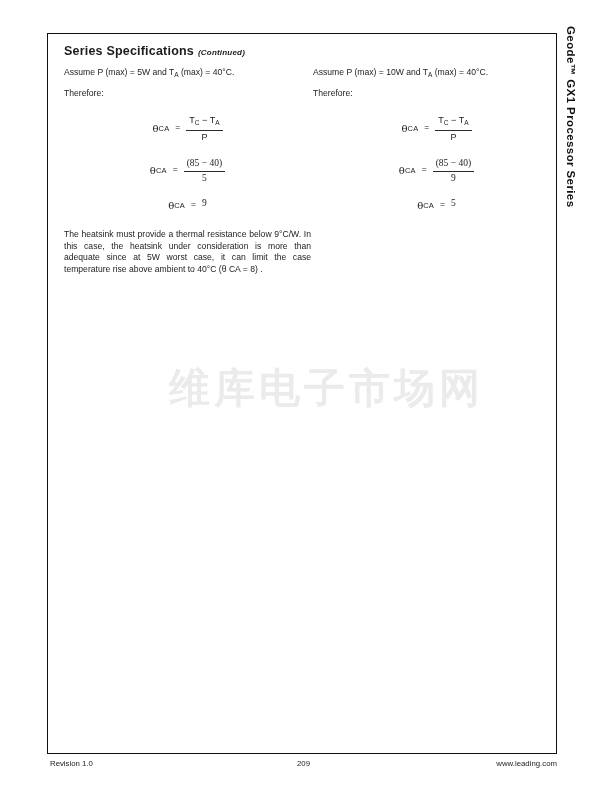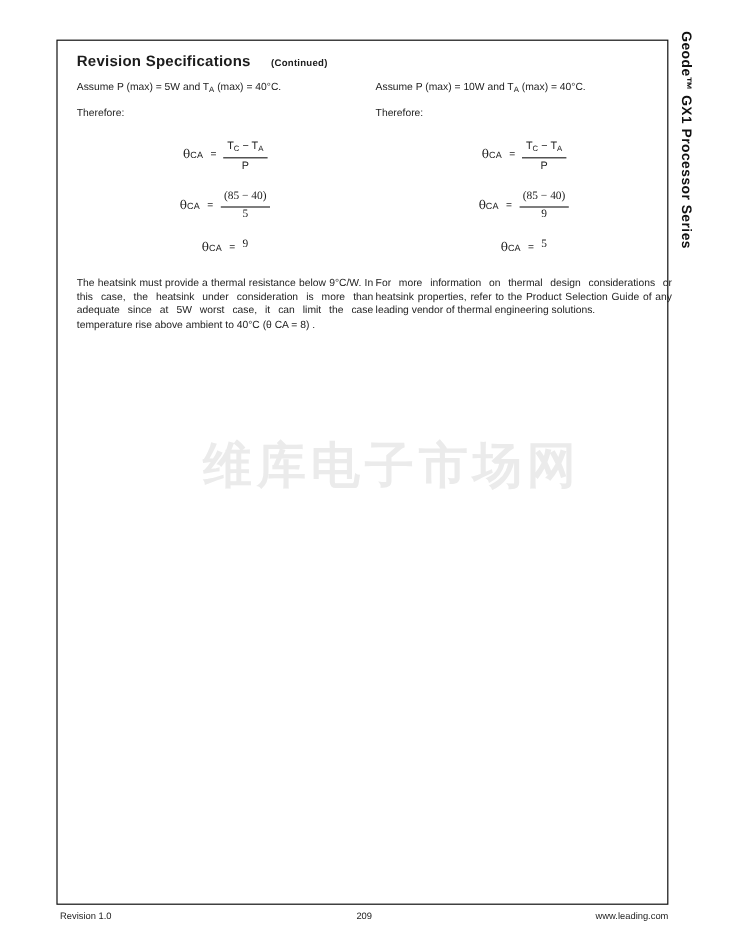--- a/index.html
+++ b/index.html
@@ -18,21 +18,21 @@
     width:510px; height:721px;
     border:1.5px solid #111;
   }
   .doc-title {
     position:absolute; left:16px; top:10px;
     font-weight:bold; font-size:12.5px;
     letter-spacing:0.2px;
     white-space:nowrap;
   }
   .doc-title .continued {
-    font-size:8px; font-weight:bold; margin-left:17px;
+    font-size:8px; font-weight:bold; margin-left:4px;font-style:italic;
   }
   .col {
     position:absolute; top:33px; width:247px;
     font-size:8.6px; line-height:11.5px;
   }
   .col-1 { left:16px; }
   .col-2 { left:265px; }
   .ex-heading { font-weight:bold; font-size:9px; margin-bottom:3px; }
   .assume { white-space:nowrap; }
   .sub-sm { font-size:6.5px; vertical-align:-2px; }
@@ -89,21 +89,21 @@
   .footer .f-right { flex:1; text-align:right; }
 </style>
 </head>
 <body>
 
 <div class="page">
 
   <div class="content-box">
 
     <div class="doc-title">
-      <span>Revision Specifications</span><span class="continued">(Continued)</span>
+      <span>Series Specifications</span><span class="continued">(Continued)</span>
     </div>
 
     <div class="col col-1">
       <div class="assume"><span>Assume P (max) = 5W and T</span><span class="sub-sm">A</span><span> (max) = 40°C.</span></div>
       <div class="therefore">Therefore:</div>
 
       <div class="formulas">
         <div class="f-line">
           <span class="theta">θ</span>
             <span class="theta-sub">CA</span>
@@ -160,21 +160,20 @@
         </div>
         <div class="f-line result">
           <span class="theta">θ</span>
             <span class="theta-sub">CA</span>
           <span class="eq">=</span>
           <span class="result-val">5</span>
         </div>
       </div>
 
       <div class="paras">
-        <p>For more information on thermal design considerations or heatsink properties, refer to the Product Selection Guide of any leading vendor of thermal engineering solutions.</p>
       </div>
     </div>
 
     <div class="watermark" style="position:absolute; left:121px; top:327px;">维库电子市场网</div>
 
   </div>
 
   <div class="sidebar-title">Geode™ GX1 Processor Series</div>
 
   <div class="footer">

